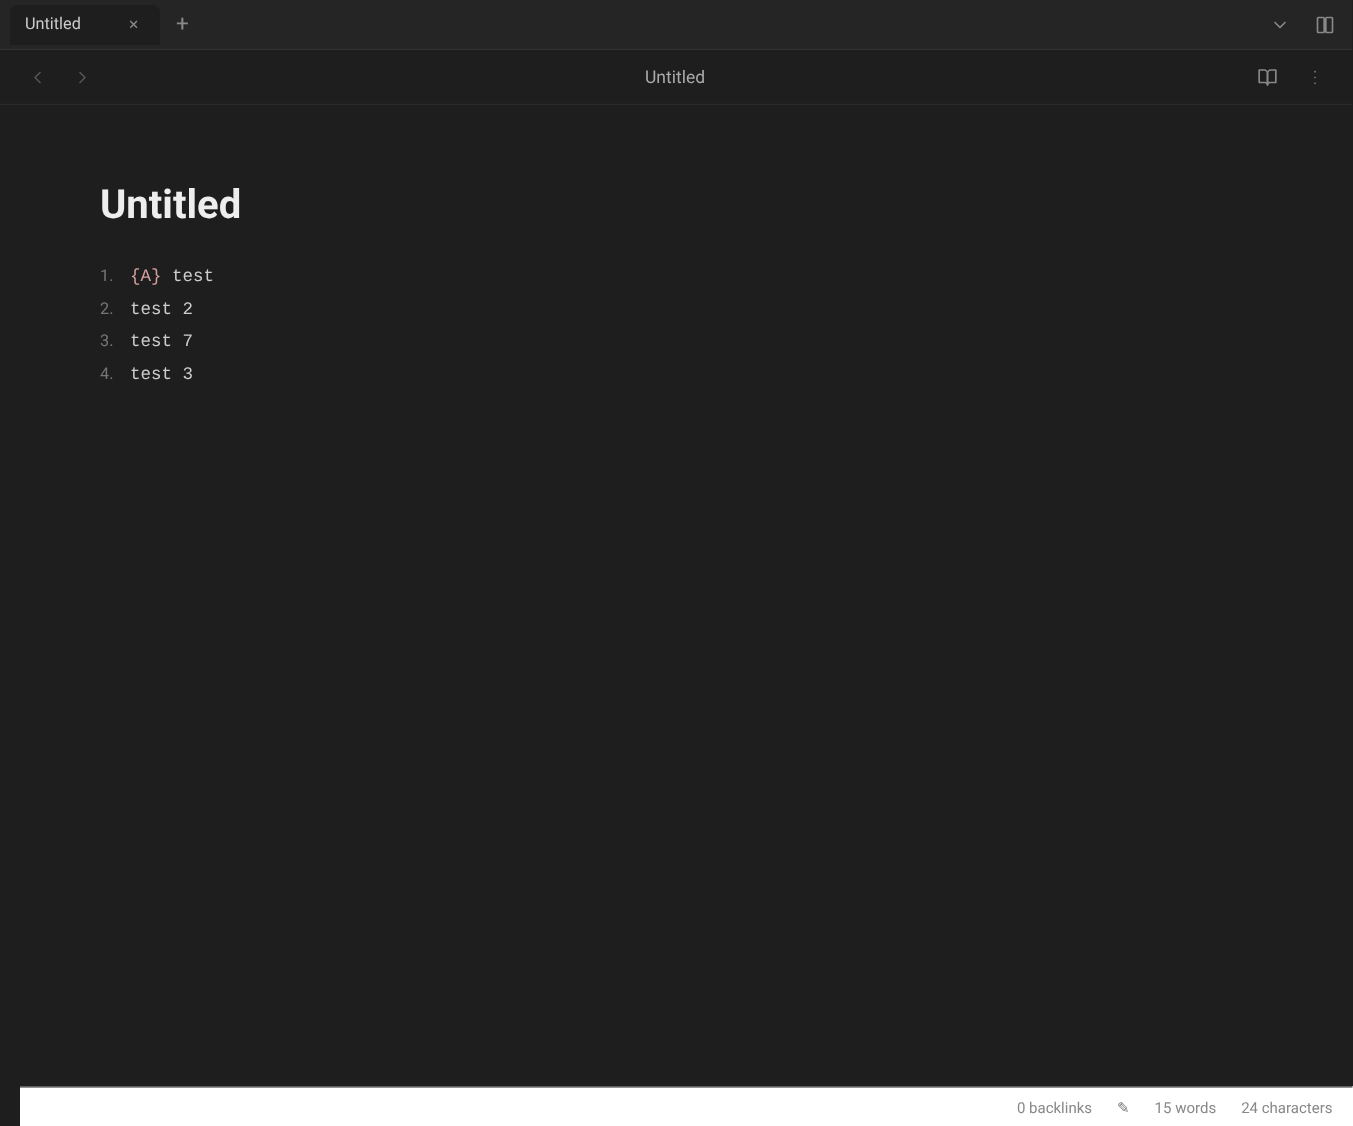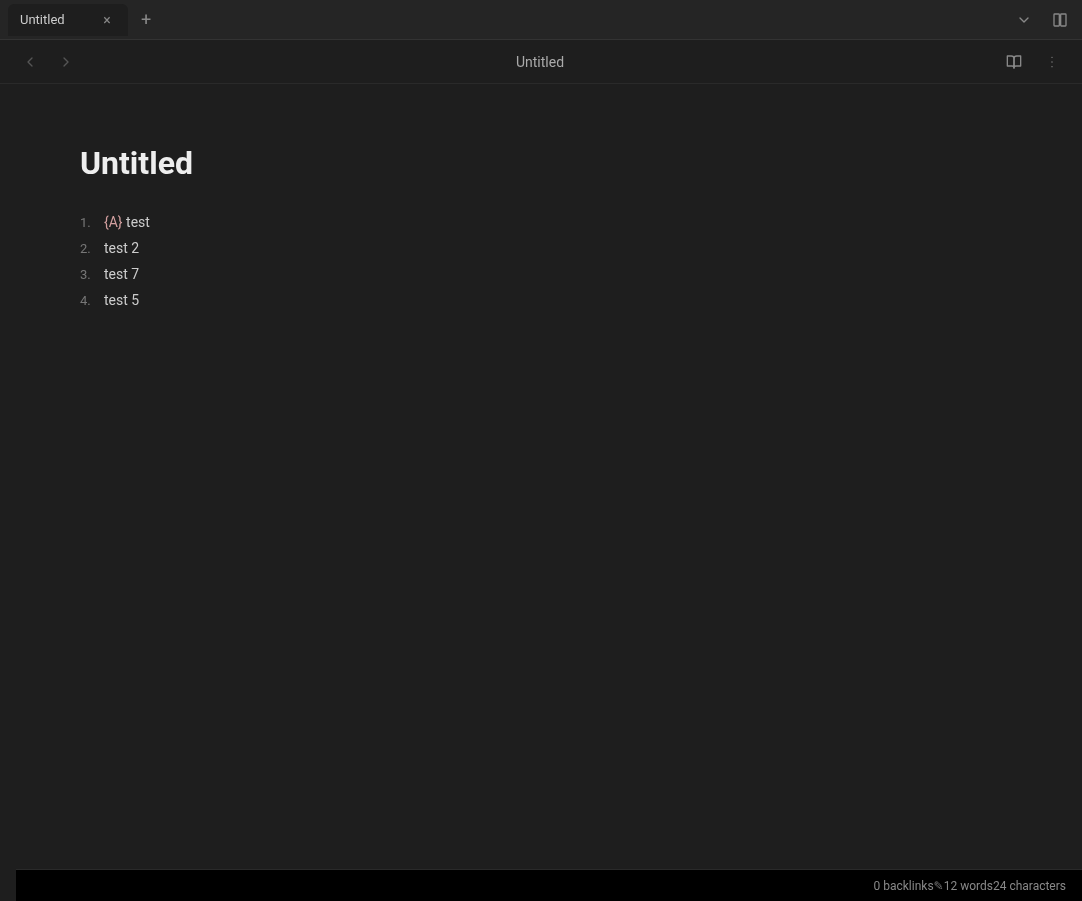--- a/index.html
+++ b/index.html
@@ -164,40 +164,41 @@
     }
 
     .list-num {
       color: #777;
       min-width: 24px;
       font-size: 13px;
     }
 
     .list-text {
       color: #cccccc;
+      font-family: Liberation Mono, monospace;
     }
 
     .cursor-text {
       color: #d4a0a0;
     }
 
     
     .status-bar {
       position: fixed;
       bottom: 0;
       left: 16px;
       right: 0;
       height: 32px;
-      background-color: #000000;
+      background-color: #ffffff;
       border-top: 1px solid #2a2a2a;
       display: flex;
       align-items: center;
       justify-content: flex-end;
       padding: 0 16px;
-      gap: 0;
+      gap: 20px;
       font-size: 12px;
       color: #888;
     }
 
     .status-item {
       display: flex;
       align-items: center;
       gap: 4px;
       cursor: pointer;
     }
@@ -283,31 +284,31 @@
     <li class="list-item">
       <span class="list-num">2.</span>
       <span class="list-text">test 2</span>
     </li>
     <li class="list-item">
       <span class="list-num">3.</span>
       <span class="list-text">test 7</span>
     </li>
     <li class="list-item">
       <span class="list-num">4.</span>
-      <span class="list-text">test 5</span>
+      <span class="list-text">test 3</span>
     </li>
   </ol>
 </div>
 
 <div class="status-bar">
   <div class="status-item">
     <span>0 backlinks</span>
   </div>
   <div class="status-item">
     <span class="status-icon">✎</span>
   </div>
   <div class="status-item">
-    <span>12 words</span>
+    <span>15 words</span>
   </div>
   <div class="status-item">
     <span>24 characters</span>
   </div>
 </div>
 
 </body></html>

